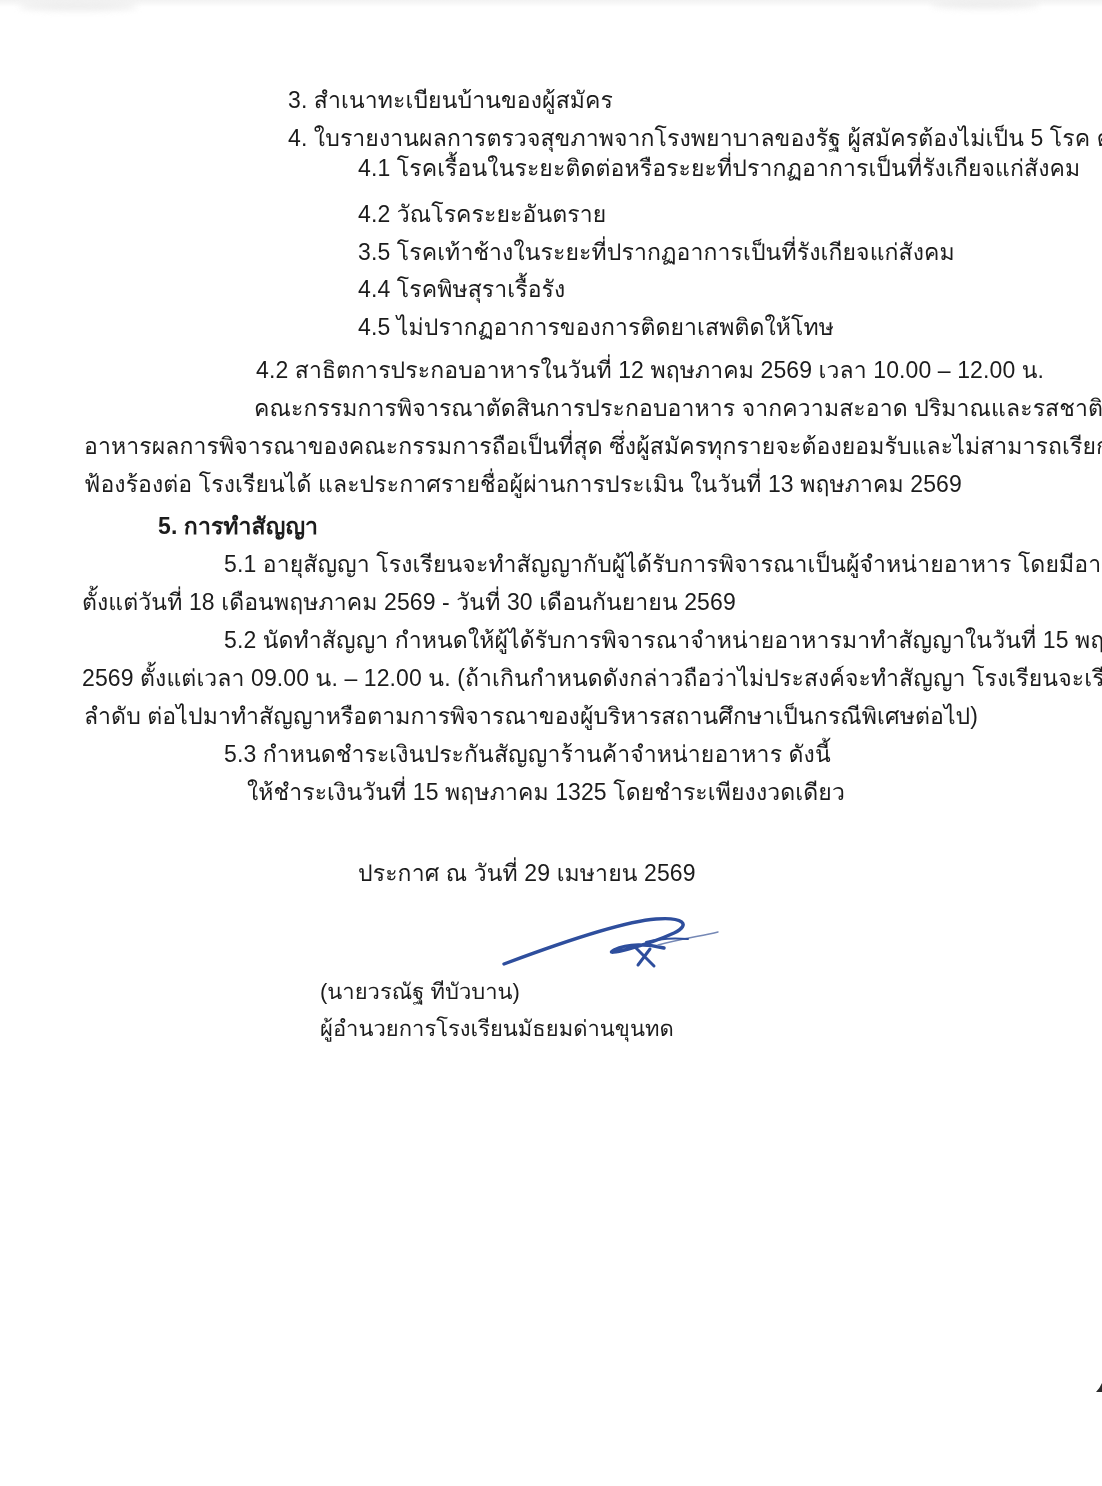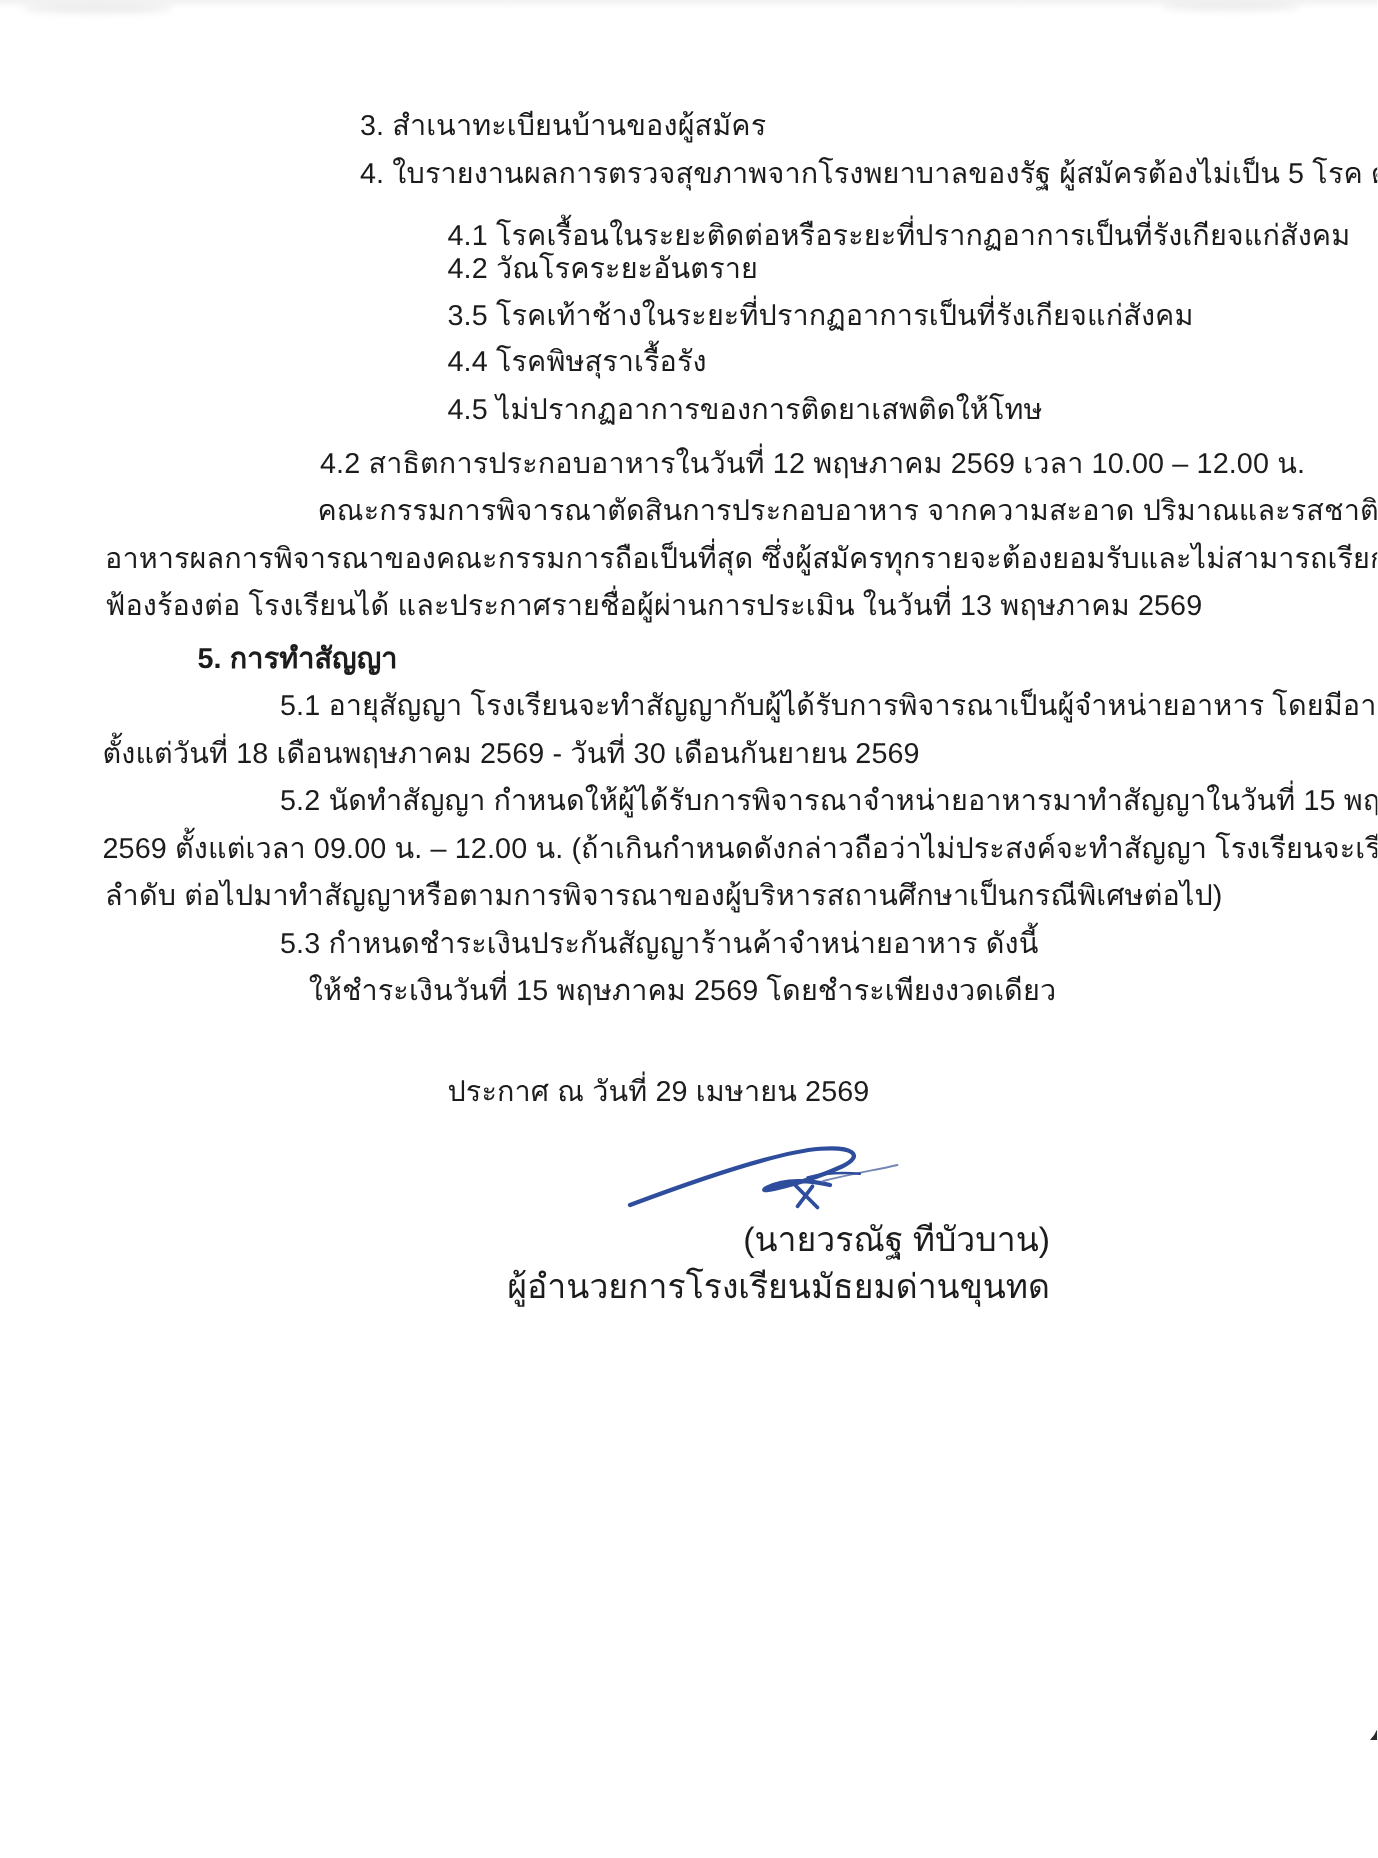--- a/index.html
+++ b/index.html
@@ -47,22 +47,22 @@
     white-space: nowrap;
     font-size: 23px;
     line-height: 32px;
     letter-spacing: 0.1px;
   }
   .bold { font-weight: 700; }
   .centered-block {
     position: absolute;
     left: 320px;
     width: 520px;
-    text-align: right;
-    font-size: 27px;
+    text-align: left;
+    font-size: 22px;
     line-height: 32px;
   }
   .signature-wrap {
     position: absolute;
     left: 496px;
     top: 908px;
     width: 226px;
     height: 62px;
   }
 </style>
@@ -70,37 +70,37 @@
 <body>
 
 <div class="page">
 
   <div class="scan-band"></div>
   <div class="scan-smudge smudge-left"></div>
   <div class="scan-smudge smudge-right"></div>
 
   <div class="line" style="left:288px; top:84px;">3. สำเนาทะเบียนบ้านของผู้สมัคร</div>
   <div class="line" style="left:288px; top:122px;">4. ใบรายงานผลการตรวจสุขภาพจากโรงพยาบาลของรัฐ ผู้สมัครต้องไม่เป็น 5 โรค ดังนี้</div>
-  <div class="line" style="left:358px; top:172px;">4.1 โรคเรื้อนในระยะติดต่อหรือระยะที่ปรากฏอาการเป็นที่รังเกียจแก่สังคม</div>
+  <div class="line" style="left:358px; top:152px;">4.1 โรคเรื้อนในระยะติดต่อหรือระยะที่ปรากฏอาการเป็นที่รังเกียจแก่สังคม</div>
   <div class="line" style="left:358px; top:198px;">4.2 วัณโรคระยะอันตราย</div>
   <div class="line" style="left:358px; top:236px;">3.5 โรคเท้าช้างในระยะที่ปรากฏอาการเป็นที่รังเกียจแก่สังคม</div>
   <div class="line" style="left:358px; top:273px;">4.4 โรคพิษสุราเรื้อรัง</div>
   <div class="line" style="left:358px; top:311px;">4.5 ไม่ปรากฏอาการของการติดยาเสพติดให้โทษ</div>
   <div class="line" style="left:224px; top:354px;margin-left:32px;">4.2 สาธิตการประกอบอาหารในวันที่ 12 พฤษภาคม 2569 เวลา 10.00 – 12.00 น.</div>
   <div class="line" style="left:254px; top:392px;">คณะกรรมการพิจารณาตัดสินการประกอบอาหาร จากความสะอาด ปริมาณและรสชาติของ</div>
   <div class="line" style="left:84px;  top:430px;">อาหารผลการพิจารณาของคณะกรรมการถือเป็นที่สุด ซึ่งผู้สมัครทุกรายจะต้องยอมรับและไม่สามารถเรียกร้องหรือ</div>
   <div class="line" style="left:84px;  top:468px;">ฟ้องร้องต่อ โรงเรียนได้ และประกาศรายชื่อผู้ผ่านการประเมิน ในวันที่ 13 พฤษภาคม 2569</div>
   <div class="line bold" style="left:158px; top:510px;">5. การทำสัญญา</div>
   <div class="line" style="left:224px; top:548px;">5.1 อายุสัญญา โรงเรียนจะทำสัญญากับผู้ได้รับการพิจารณาเป็นผู้จำหน่ายอาหาร โดยมีอายุสัญญา</div>
   <div class="line" style="left:82px;  top:586px;">ตั้งแต่วันที่ 18 เดือนพฤษภาคม 2569 - วันที่ 30 เดือนกันยายน 2569</div>
   <div class="line" style="left:224px; top:624px;">5.2 นัดทำสัญญา กำหนดให้ผู้ได้รับการพิจารณาจำหน่ายอาหารมาทำสัญญาในวันที่ 15 พฤษภาคม</div>
   <div class="line" style="left:82px;  top:662px;">2569 ตั้งแต่เวลา 09.00 น. – 12.00 น. (ถ้าเกินกำหนดดังกล่าวถือว่าไม่ประสงค์จะทำสัญญา โรงเรียนจะเรียกผู้ได้ใน</div>
   <div class="line" style="left:84px;  top:700px;">ลำดับ ต่อไปมาทำสัญญาหรือตามการพิจารณาของผู้บริหารสถานศึกษาเป็นกรณีพิเศษต่อไป)</div>
   <div class="line" style="left:224px; top:738px;">5.3 กำหนดชำระเงินประกันสัญญาร้านค้าจำหน่ายอาหาร ดังนี้</div>
-  <div class="line" style="left:247px; top:776px;">ให้ชำระเงินวันที่ 15 พฤษภาคม 2569 โดยชำระเพียงงวดเดียว</div>
+  <div class="line" style="left:247px; top:776px;">ให้ชำระเงินวันที่ 15 พฤษภาคม 1325 โดยชำระเพียงงวดเดียว</div>
 
   <div class="line" style="left:358px; top:857px;">ประกาศ ณ วันที่ 29 เมษายน 2569</div>
 
   <div class="signature-wrap">
     <svg width="226" height="62" viewBox="0 0 226 62" fill="none" xmlns="http://www.w3.org/2000/svg">
       <path d="M8 56 C 40 44, 120 14, 160 11 C 186 9, 196 16, 178 25 C 150 38, 104 49, 118 42 C 132 35, 152 36, 168 40" stroke="#2e4e9d" stroke-width="3.4" stroke-linecap="round" fill="none"></path>
       <path d="M140 40 L 158 58 M 154 41 L 142 57" stroke="#2e4e9d" stroke-width="3" stroke-linecap="round" fill="none"></path>
       <path d="M162 37 C 185 31, 205 28, 222 24" stroke="#7588b5" stroke-width="1.5" stroke-linecap="round" fill="none"></path>
       <path d="M150 34 C 165 30, 180 30, 192 31" stroke="#2e4e9d" stroke-width="2" stroke-linecap="round" fill="none"></path>
     </svg>

